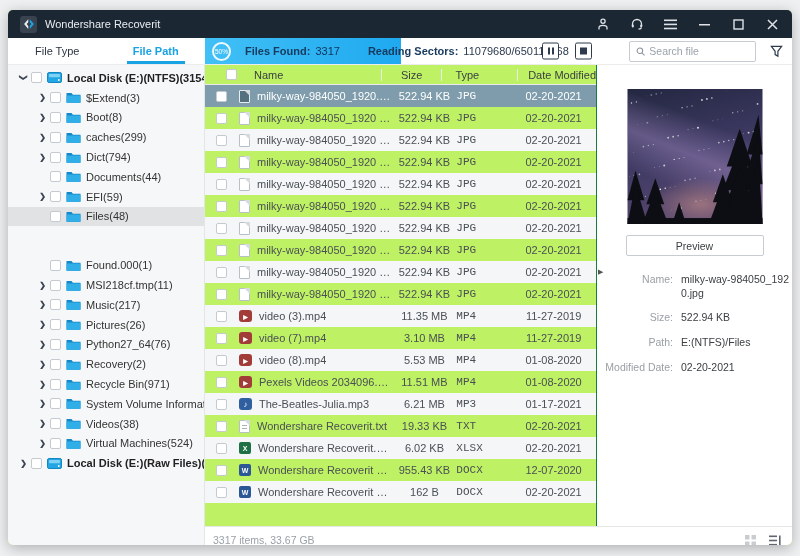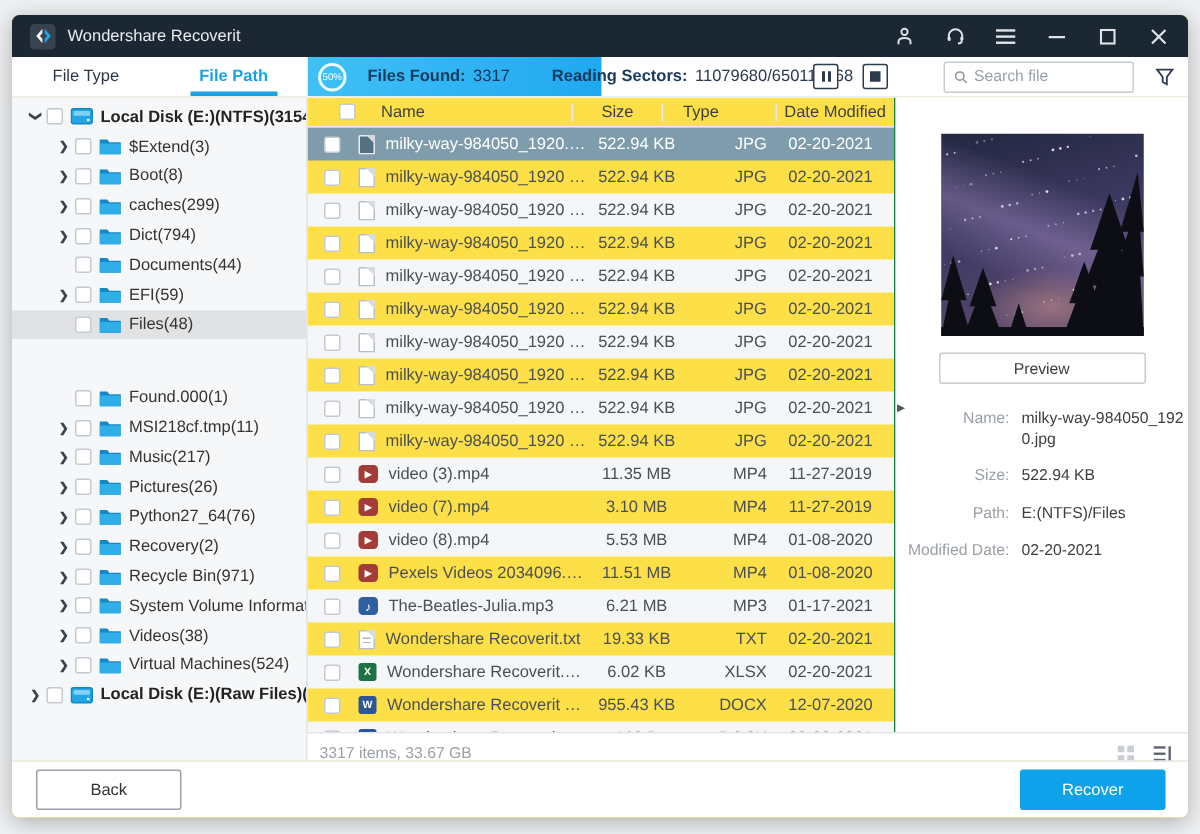--- a/index.html
+++ b/index.html
@@ -1,19 +1,19 @@
 <!DOCTYPE html>
 <html><head>
 <meta charset="utf-8">
 <style>
   * { margin:0; padding:0; box-sizing:border-box; }
   html,body { width:800px; height:556px; background:#eef0f2; font-family:"Liberation Sans",sans-serif; overflow:hidden; }
   .window {
     position:absolute; left:8px; top:10px; width:784px; height:535px;
-    background:#fde047; border-radius:5px; overflow:hidden;
+    background:#bef264; border-radius:5px; overflow:hidden;
     box-shadow:0 3px 14px rgba(0,0,0,.28);
     display:flex; flex-direction:column;
   }
   
   .titlebar { height:28px; background:#1c2734; display:flex; align-items:center; padding:0 12px; flex:none; }
   .logo { width:17px; height:17px; background:#39424f; border-radius:3px; display:flex; align-items:center; justify-content:center; margin-right:8px; flex:none; }
   .win-title { color:#e8ecf0; font-size:11px; }
   .tb-icons { margin-left:auto; display:flex; align-items:center; gap:19px; }
   .tb-ic { width:15px; height:15px; display:flex; align-items:center; justify-content:center; cursor:pointer; }
   
@@ -53,29 +53,29 @@
   
   .maincol { flex:1; display:flex; flex-direction:column; min-width:0; }
   .content { flex:1; display:flex; min-height:0; }
   .tablewrap { width:392px; flex:none; border-right:1px solid #15803d; overflow:hidden; display:flex; flex-direction:column; }
   .thead { height:20px; display:flex; align-items:center; flex:none; border-bottom:1px solid #e8eaec; }
   .th { font-size:11px; color:#3c4043; }
   .th-name { width:188px; display:flex; align-items:center; padding-left:9px; }
   .th-name span { margin-left:12px; }
   .th-size { width:64px; text-align:center; border-left:1px solid #e8eaec; }
   .th-type { width:55px; text-align:center; border-left:1px solid #e8eaec; }
-  .th-date { width:85px; text-align:center; border-left:1px solid #e8eaec;margin-left:24px; }
+  .th-date { width:85px; text-align:right; border-left:1px solid #e8eaec;margin-left:24px; }
   .tbody { flex:1; overflow:hidden; }
   .tr { display:flex; align-items:center; height:22px; font-size:11px; color:#4a4f55; cursor:pointer; }
   .tr.alt { background:#f5f6f8; }
   .tr.selected { background:#7e9cab; color:#fff; }
   .td-name { width:188px; display:flex; align-items:center; padding-left:9px; overflow:hidden; }
   .td-name .fname { margin-left:7px; white-space:nowrap; overflow:hidden; text-overflow:ellipsis; }
   .td-size { width:64px; text-align:center; }
-  .td-type { width:55px; text-align:right; }
+  .td-type { width:55px; text-align:left;font-family:Liberation Mono, monospace; }
   .td-date { width:85px; text-align:center; }
   .fic { width:13px; height:14px; flex:none; margin-left:7px; display:flex; align-items:center; justify-content:center; font-size:7px; font-weight:bold; color:#fff; position:relative; }
   .ic-jpg, .ic-txt { width:11px; height:13px; background:#fff; border:1px solid #b9bfc6; border-radius:1px; }
   .ic-jpg::before, .ic-txt::before { content:""; position:absolute; top:-1px; right:-1px; border:3px solid; border-color:#d7dbdf #d7dbdf transparent transparent; border-radius:0 1px 0 0; }
   .ic-txt::after { content:""; position:absolute; left:2px; right:2px; top:4px; height:5px;
      background:repeating-linear-gradient(#aab1b8 0 1px, transparent 1px 3px); }
   .tr.selected .ic-jpg { background:#55707e; border-color:#e9edf0; }
   .ic-mp4 { background:#a23c38; border-radius:3px; width:13px; height:12px; font-size:6px; }
   .ic-mp3 { background:#2f5f9e; border-radius:3px; width:13px; height:12px; font-size:8px; }
   .ic-xlsx { background:#1e7145; border-radius:2px; width:12px; height:12px; }
@@ -813,17 +813,13 @@
                   <rect y="8.9" width="8" height="1.6"></rect>
                   <rect x="10" y="0.5" width="1.6" height="10"></rect>
                 </g>
               </svg>
           </span>
         </div>
       </div>
     </div>
   </div>
 
-  <div class="footer">
-    <button class="btn-back">Back</button>
-    <button class="btn-recover">Recover</button>
-  </div>
 </div>
 
 </body></html>

